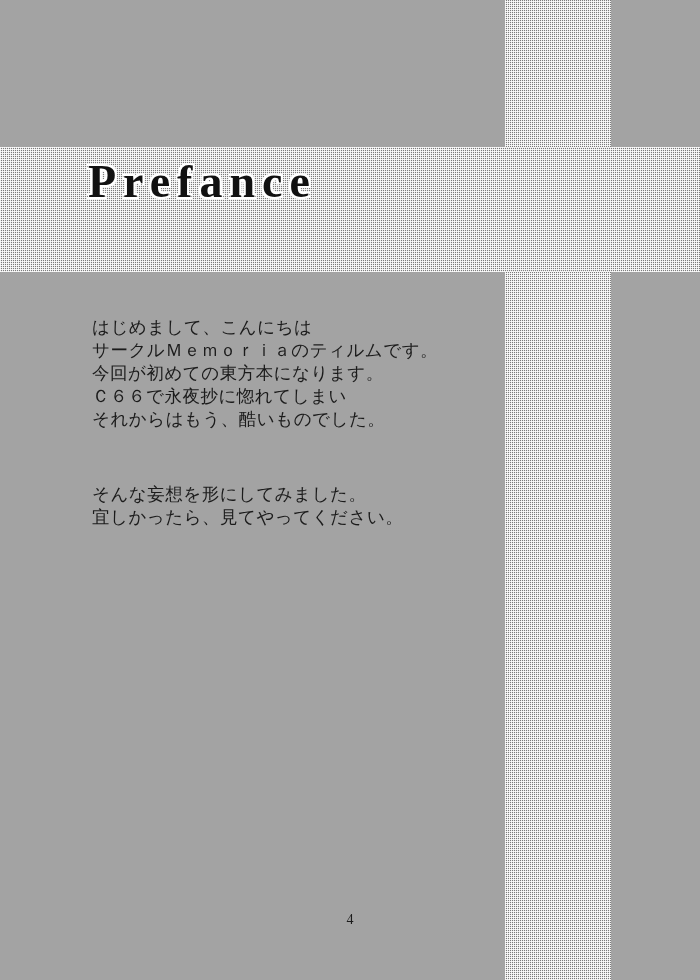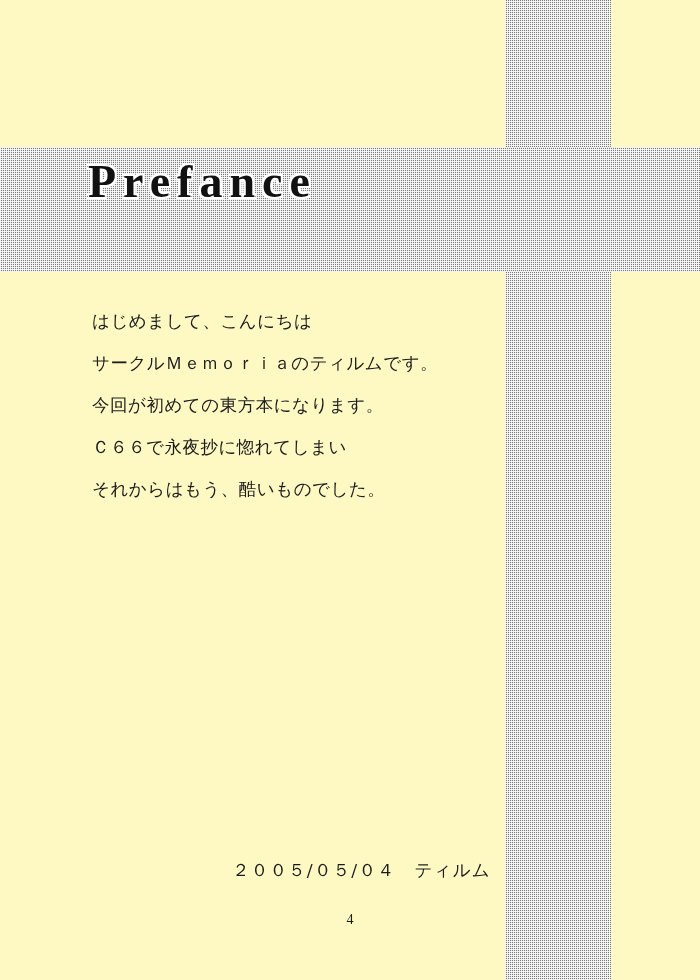--- a/index.html
+++ b/index.html
@@ -12,21 +12,21 @@
     height: 980px;
     position: relative;
     overflow: hidden;
     font-family: "Liberation Serif", serif;
     color: #1a1a1a;
   }
 
   .page {
     position: absolute;
     inset: 0;
-    background: #fef9c3;
+    background: #a3a3a3;
     padding-left: 20px;
   }
 
   
   .cross-vertical {
     position: absolute;
     left: 505px;
     top: 0;
     width: 106px;
     height: 980px;
@@ -70,24 +70,24 @@
   }
 
   
   .body-area {
     position: absolute;
     left: 92px;
     top: 300px;
     width: 480px;
   }
   .para {
-    margin: 0 0 0 0;
+    margin: 16px 0 0 0;
     font-family: "DejaVu Serif", "Liberation Serif", serif;
     font-size: 17.5px;
-    line-height: 42px;
+    line-height: 23px;
     letter-spacing: 0.5px;
     color: #1b1b1b;
     white-space: pre-line;
   }
   .para.block2 { margin-top: 62px; }
   .para.block3 { margin-top: 52px; }
 
   .signature {
     position: absolute;
     left: 232px;
@@ -119,19 +119,20 @@
   <div class="cross-horizontal"></div>
 
   <div class="title">Prefance</div>
 
   <div class="body-area">
     <p class="para block1">はじめまして、こんにちは
 サークルＭｅｍｏｒｉａのティルムです。
 今回が初めての東方本になります。
 Ｃ６６で永夜抄に惚れてしまい
 それからはもう、酷いものでした。</p>
+    <p class="para block3">そんな妄想を形にしてみました。
+宜しかったら、見てやってください。</p>
   </div>
 
-  <div class="signature">２００５/０５/０４　ティルム</div>
 
   <div class="page-number">4</div>
 
 </div>
 
 </body></html>

